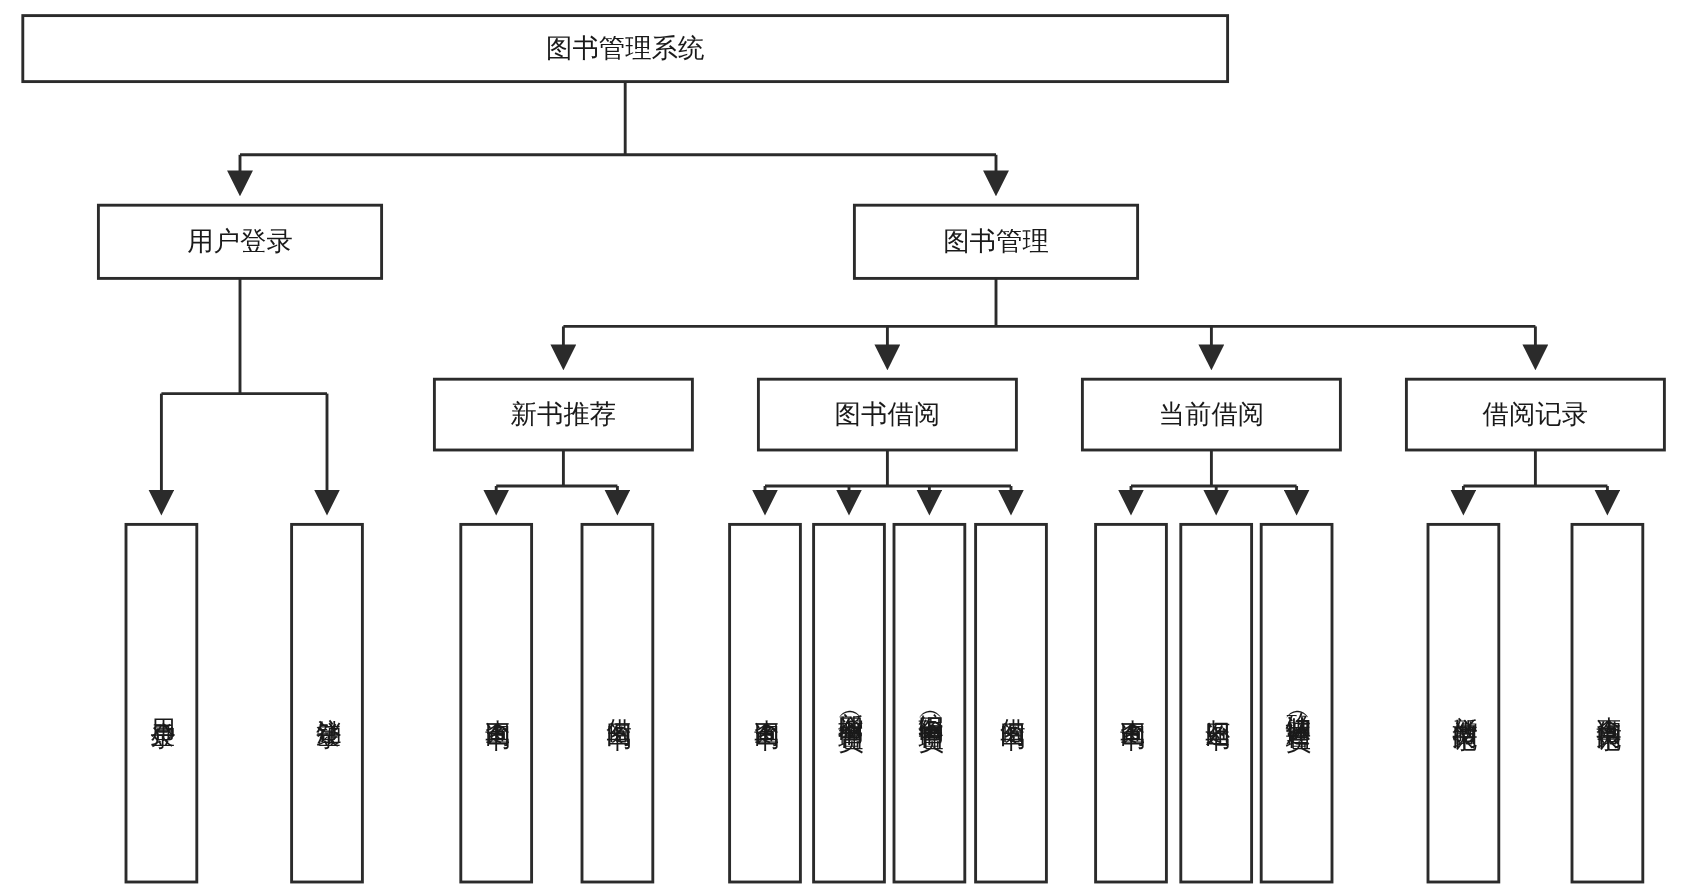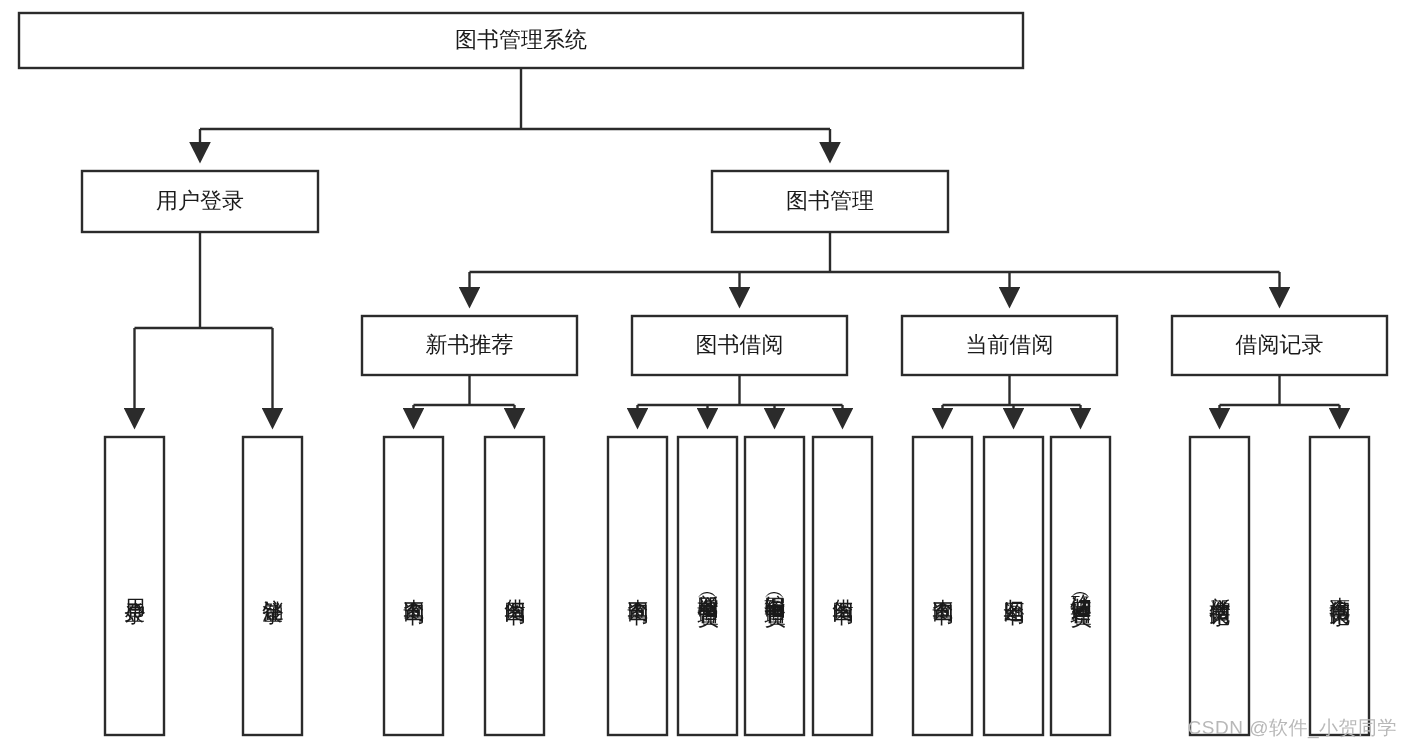--- a/index.html
+++ b/index.html
@@ -174,14 +174,13 @@
       <div class="leaf-label" style="left: 678px; top: 437px; width: 59px; height: 298px;">新增图书（管理员）</div>
       <div class="leaf-label" style="left: 745px; top: 437px; width: 59px; height: 298px;">编辑图书（管理员）</div>
       <div class="leaf-label" style="left: 813px; top: 437px; width: 59px; height: 298px;">借阅图书</div>
       <div class="leaf-label" style="left: 913px; top: 437px; width: 59px; height: 298px;">查询图书</div>
       <div class="leaf-label" style="left: 984px; top: 437px; width: 59px; height: 298px;">归还图书</div>
       <div class="leaf-label" style="left: 1051px; top: 437px; width: 59px; height: 298px;">确认归还（管理员）</div>
       <div class="leaf-label" style="left: 1190px; top: 437px; width: 59px; height: 298px;">新增借阅记录</div>
       <div class="leaf-label" style="left: 1310px; top: 437px; width: 59px; height: 298px;">查询借阅记录</div>
     </div>
 
-  <div class="watermark">CSDN @软件_小贺同学</div>
 </div>
 
 </body></html>

